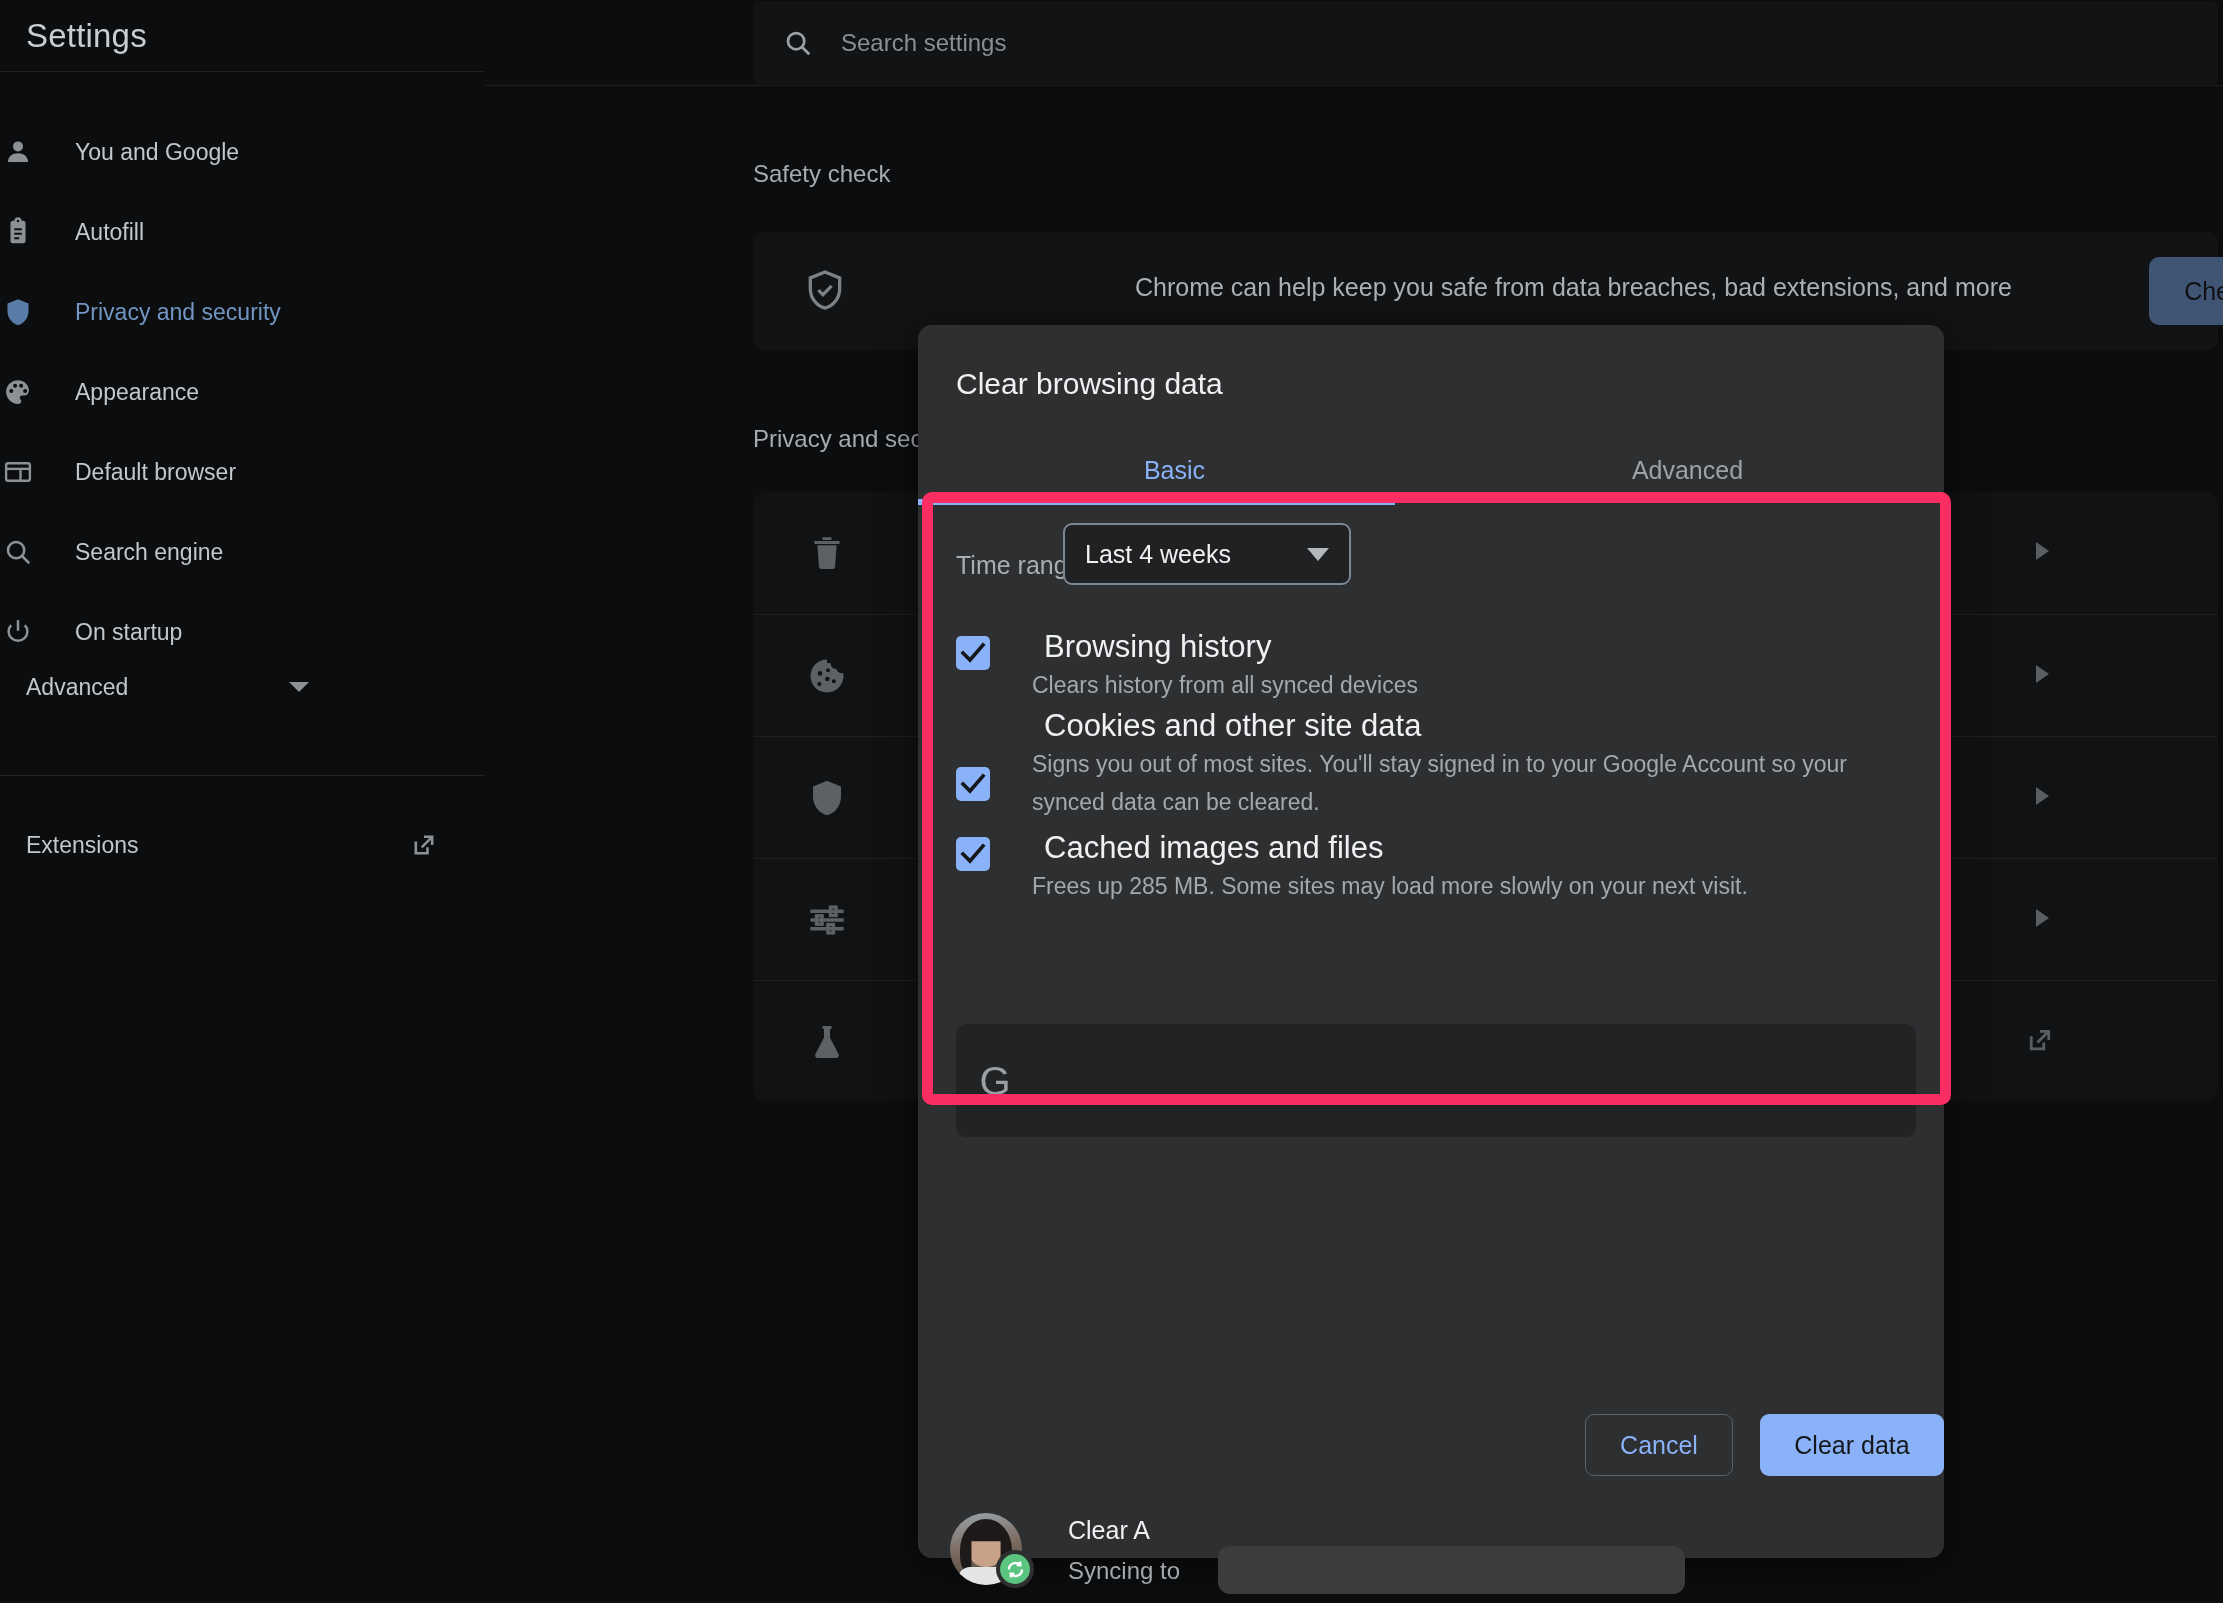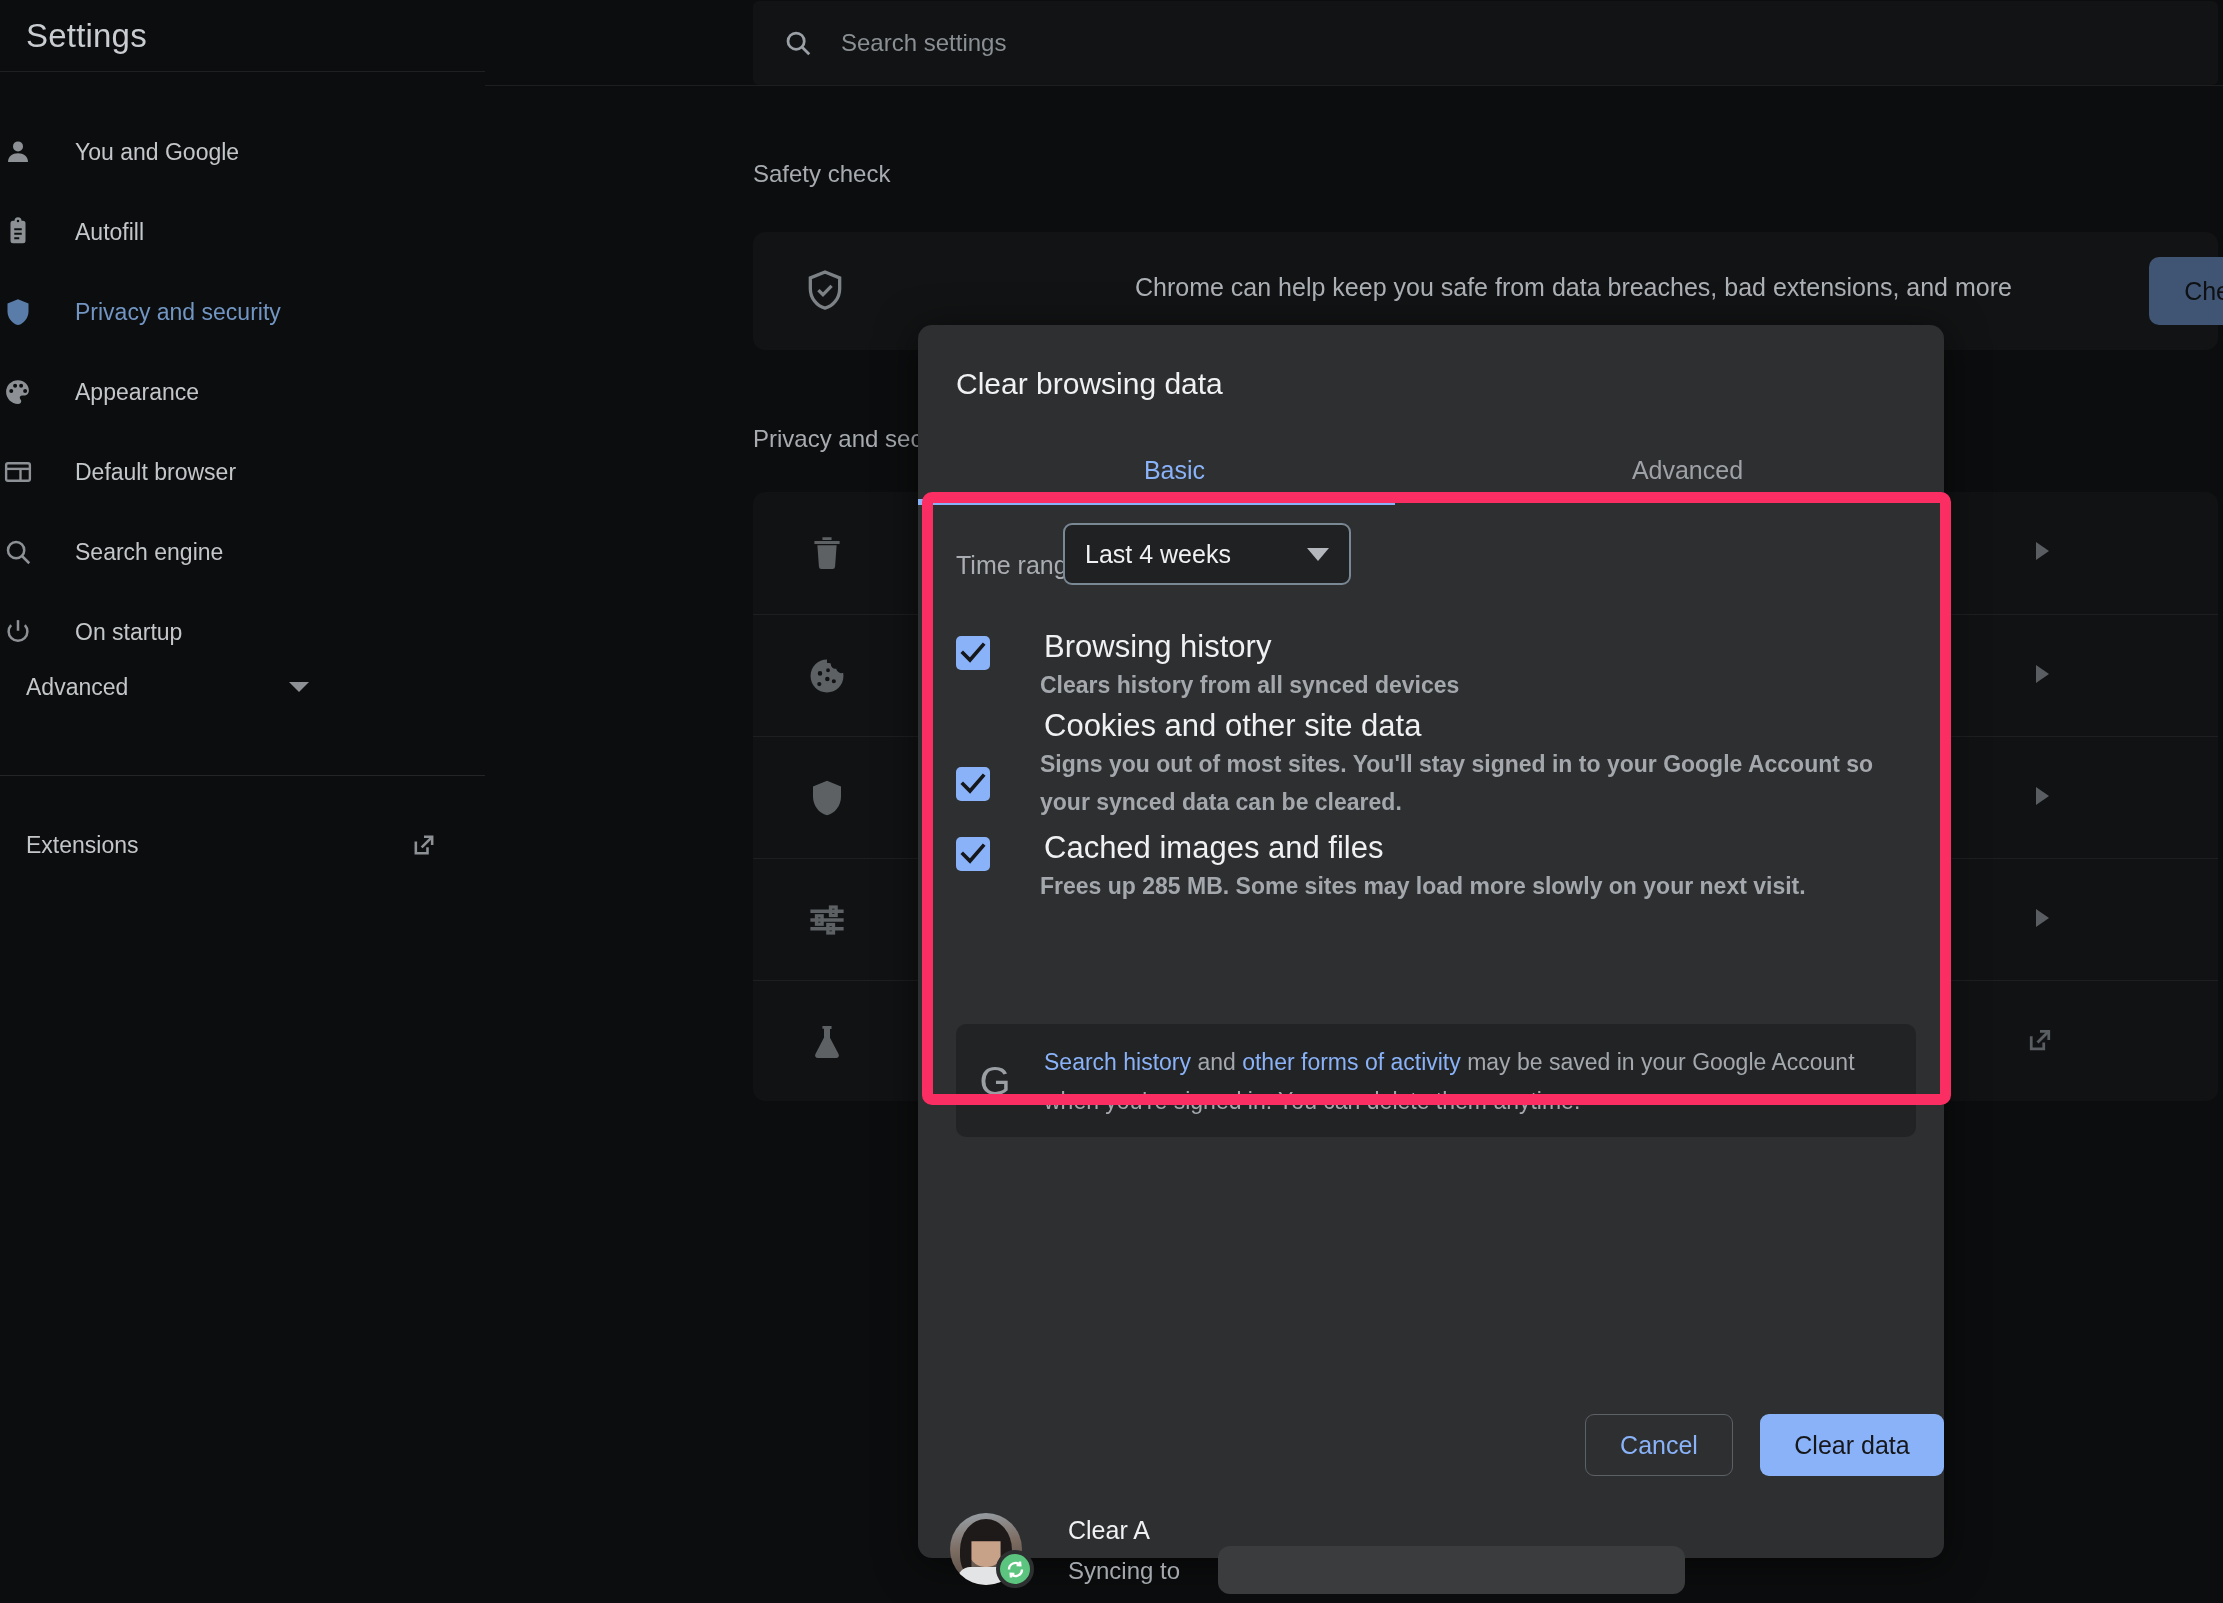--- a/index.html
+++ b/index.html
@@ -123,21 +123,21 @@
   #time-range-caret { position: absolute; right: 20px; width: 0; height: 0;
     border-top: 13px solid #b4b8bc; border-left: 11px solid transparent; border-right: 11px solid transparent; }
 
   .check-row { position: absolute; left: 38px; width: 960px; }
   .cb {
     position: absolute; left: 0; width: 34px; height: 34px; border-radius: 5px;
     background: #8ab2f8; cursor: pointer;
   }
   .cb svg { position: absolute; left: 4px; top: 5px; width: 26px; height: 24px; fill: none; stroke: #15171a; stroke-width: 3.6; stroke-linecap: square; }
   .chk-title { position: absolute; left: 88px; font-size: 31px; color: #f0f1f3; }
-  .chk-desc { position: absolute; left: 84px; font-size: 23px; color: #a4a8ad; line-height: 38px; font-weight: bold; }
+  .chk-desc { position: absolute; left: 76px; font-size: 23px; color: #a4a8ad; line-height: 38px; }
 
   #google-box {
     position: absolute; left: 38px; top: 521px; width: 960px; height: 113px;
     background: #212325; border-radius: 10px;
   }
   #google-g { position: absolute; left: 18px; top: 36px; width: 42px; height: 42px;
     font-size: 40px; color: #9b9fa4; font-family: "Liberation Sans", sans-serif; line-height: 42px; text-align: center; }
   #google-text { position: absolute; left: 88px; top: 19px; width: 840px; font-size: 23px; color: #a4a8ad; line-height: 39px; }
   .lnk { color: #8ab2f8; cursor: pointer; }
 
@@ -418,21 +418,20 @@
           <svg viewBox="0 0 26 24">
               <polyline points="3,12 10,19 23,4"></polyline>
             </svg>
         </span>
         <span class="chk-title" style="top:0;">Cached images and files</span>
         <span class="chk-desc" style="top:37px;">Frees up 285 MB. Some sites may load more slowly on your next visit.</span>
       </div>
 
       <div id="google-box">
         <span id="google-g">G</span>
-        <span id="google-text"><span class="lnk">Search history</span><span> and </span><span class="lnk">other forms of activity</span><span> may be saved in your Google Account when you're signed in. You can delete them anytime.</span></span>
       </div>
 
       <div id="dialog-actions">
         <button id="cancel-btn">Cancel</button>
         <button id="clear-data-btn">Clear data</button>
       </div>
 
       <div id="account-area">
         <div id="avatar">
           <div class="face"></div>

